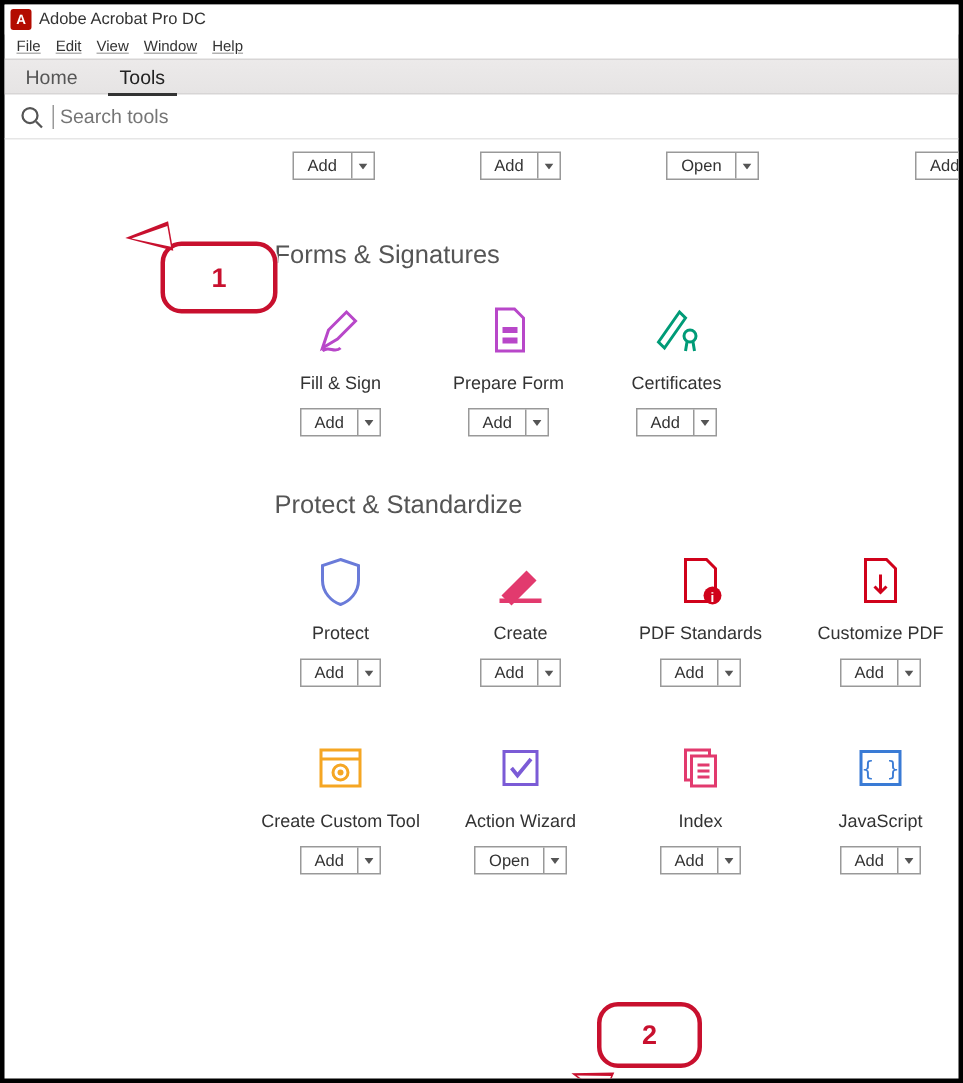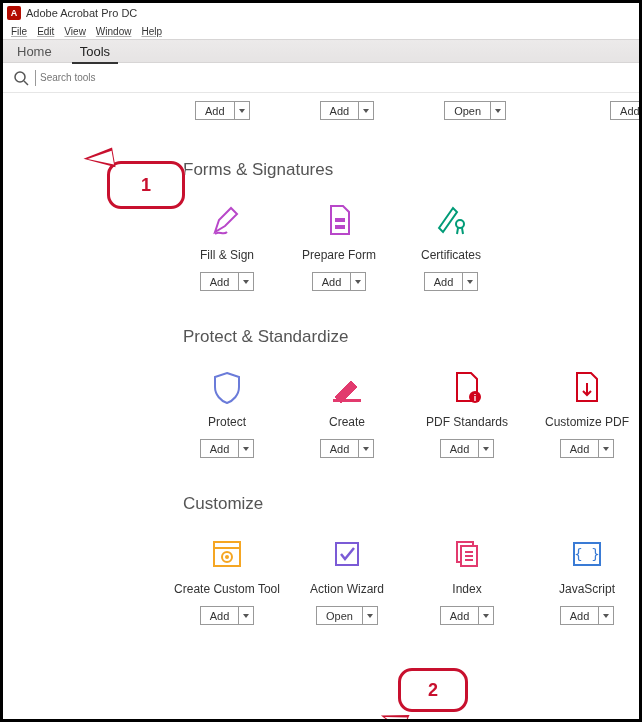--- a/index.html
+++ b/index.html
@@ -78,21 +78,21 @@
     border-bottom: 1px solid #e6e6e6;
   }
   .searchrow .sicon {
     width: 16px; height: 16px;
     margin-right: 6px;
     color: #555;
   }
   .searchrow input {
     border: none;
     outline: none;
-    font-size: 10px;
+    font-size: 13px;
     color: #0369a1;
     width: 200px;
     background: transparent;
   }
   .searchrow .caret {
     width: 1px; height: 16px;
     background: #999;
     margin-right: 2px;
   }
   
@@ -404,21 +404,20 @@
               <svg viewBox="0 0 6 4">
                 <polygon points="0,0 6,0 3,4" fill="#555"></polygon>
               </svg>
             </span>
           </div>
       </div>
     </div>
   </div>
 
   <div class="section">
-    <div class="section-title">Customize</div>
     <div class="toolgrid" style="gap:32px">
       <div class="tool">
         <span class="ticon">
           <svg viewBox="0 0 36 36">
               <rect x="5" y="6" width="26" height="24" fill="none" stroke="#f5a623" stroke-width="2"></rect>
               <line x1="5" y1="12" x2="31" y2="12" stroke="#f5a623" stroke-width="2"></line>
               <circle cx="18" cy="21" r="5" fill="none" stroke="#f5a623" stroke-width="2"></circle>
               <circle cx="18" cy="21" r="2" fill="#f5a623"></circle>
             </svg>
         </span>

